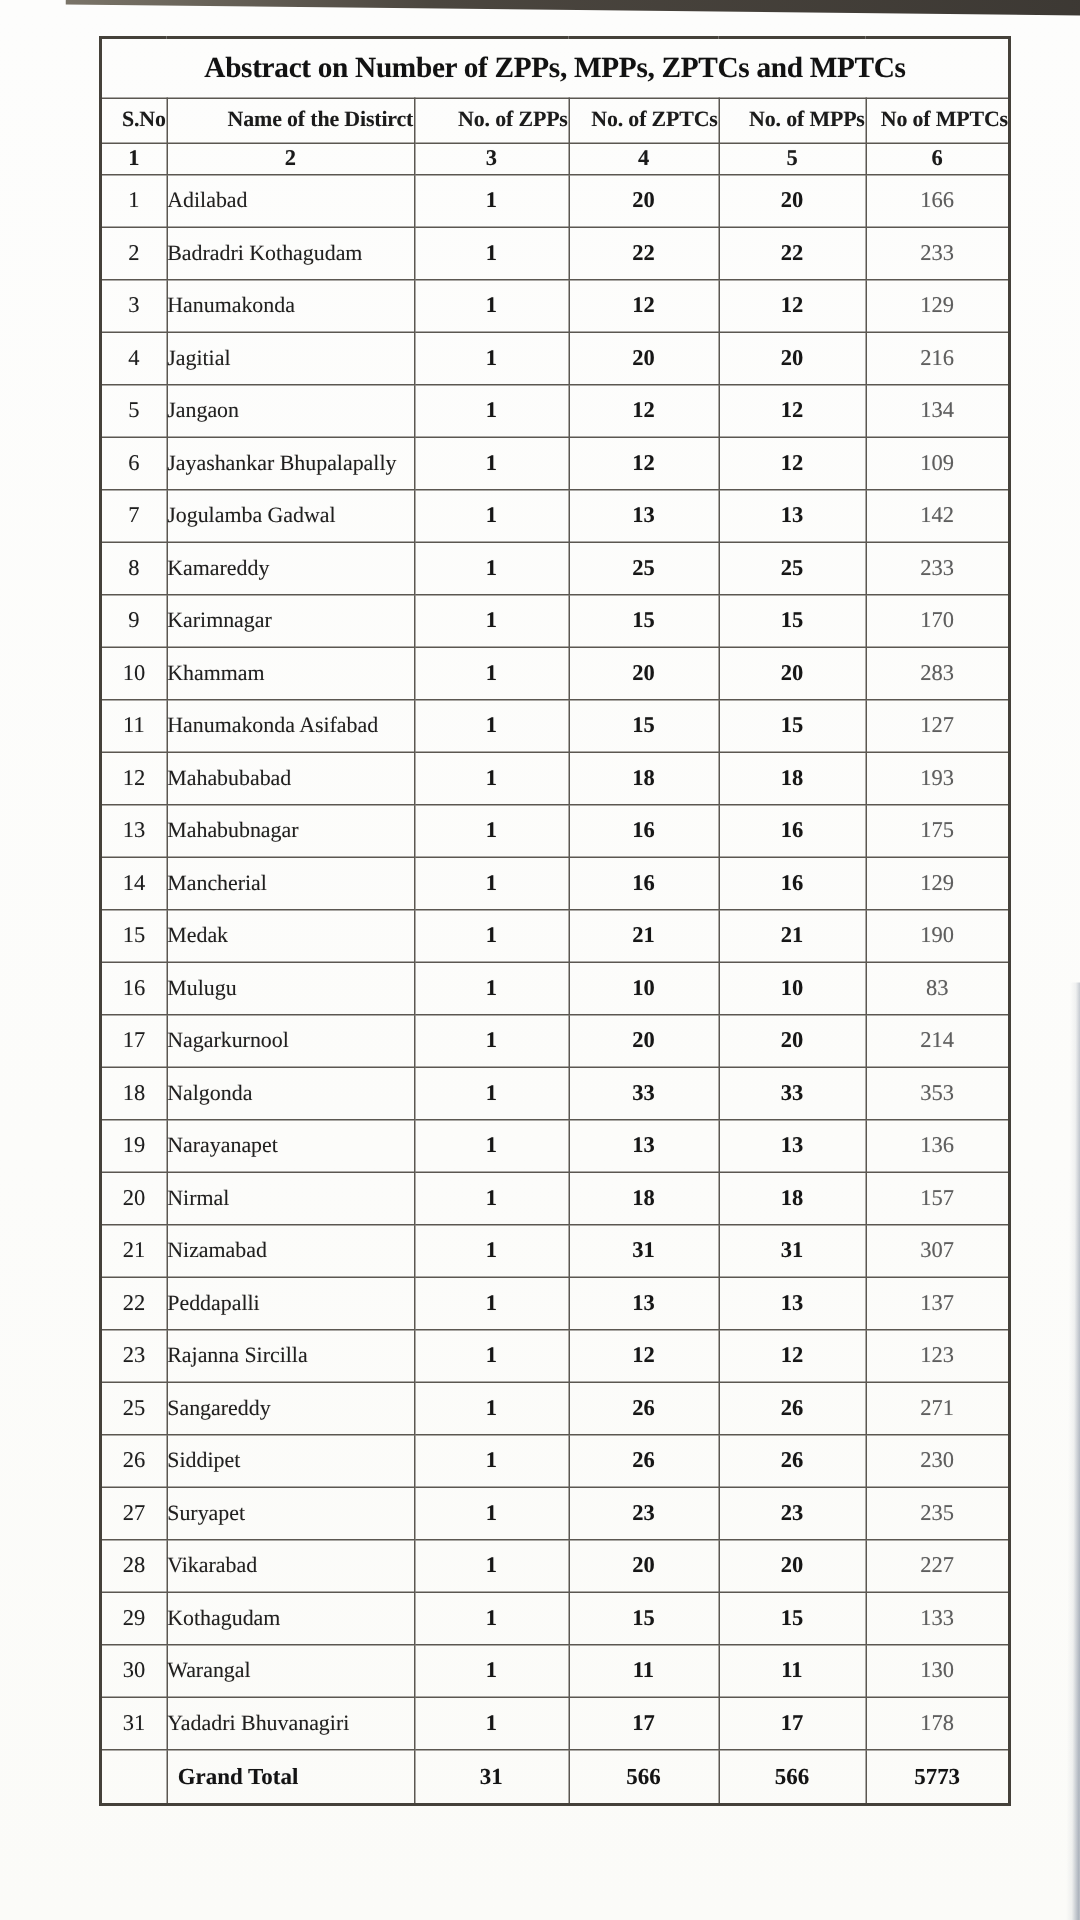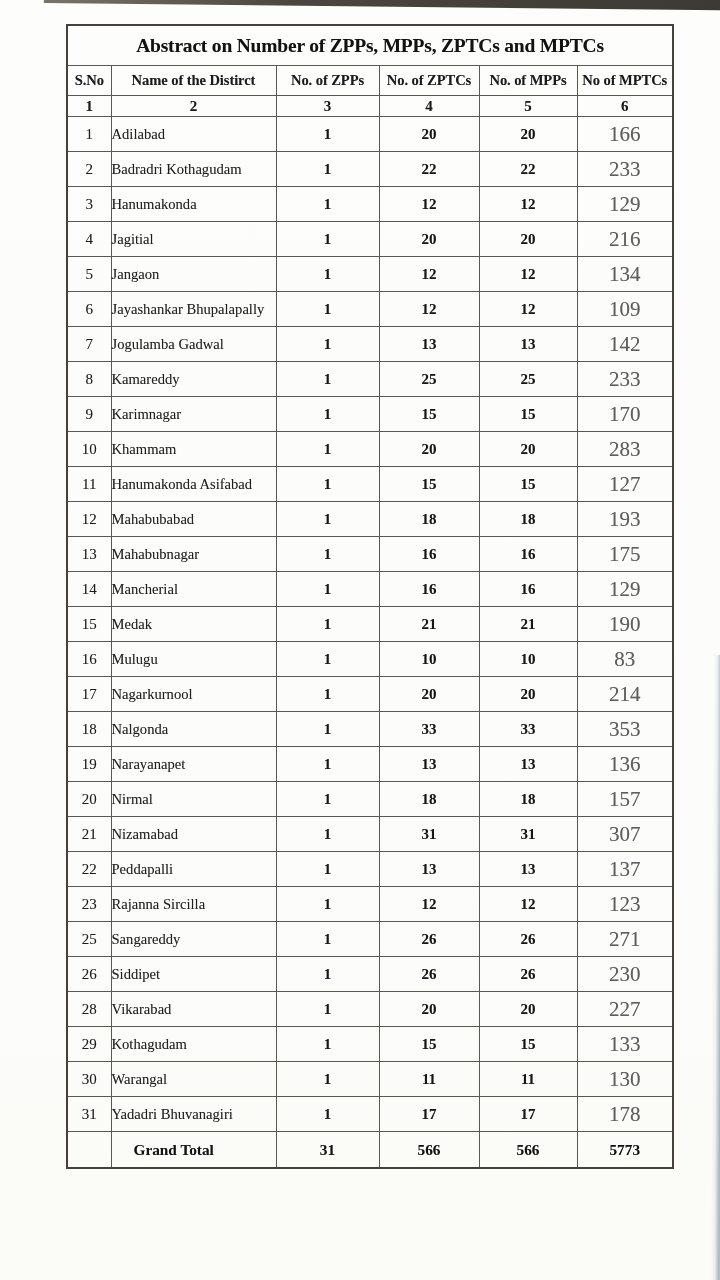--- a/index.html
+++ b/index.html
@@ -28,33 +28,33 @@
     border-collapse:collapse; table-layout:fixed; width:606px;
     color:#1a1a1a; text-shadow:0 0 0.5px rgba(25,25,25,0.30);
   }
   table.abstract, table.abstract td, table.abstract th { border:1px solid #5b5751; }
   table.abstract { border:2px solid #45413a; }
   td, th { padding:0; text-align:center; vertical-align:middle; }
 
   .title-cell {
     height:39px; font-size:19.5px; font-weight:bold; letter-spacing:-0.2px; color:#121212;
   }
-  .head-cell { height:29px; font-size:14.6px; font-weight:bold; color:#1b1b1b; letter-spacing:-0.1px; }
+  .head-cell { height:29px; font-size:14.6px; font-weight:bold; color:#1b1b1b; letter-spacing:-0.1px;text-align:right; }
   .num-cell  { height:20px; font-size:15px;  font-weight:bold; }
 
   tbody td { height:34px; font-size:15px; color:#1d1d1d; }
   tbody td.name {
     text-align:left; padding-left:0; font-size:14.6px; white-space:nowrap; color:#201f1e;
   }
   tbody td.metric { font-weight:600; color:#161616; }
-  tbody td.faded  { color:#5e5e5e; font-size:21px; }
+  tbody td.faded  { color:#5e5e5e; font-size:15px; }
   tbody td.sno    { font-size:15px; }
 
   tfoot td { height:35px; font-weight:bold; font-size:15.3px; color:#131313; }
-  tfoot td.name { text-align:left; padding-left:22px; }
+  tfoot td.name { text-align:left; padding-left:7px; }
 </style>
 </head>
 <body>
 
 <div class="page">
 
   <div class="scan-band-top"></div>
   <div class="scan-edge-right"></div>
 
   <div class="table-wrap">
@@ -283,20 +283,28 @@
           </tr>
           <tr>
             <td class="sno">26</td>
             <td class="name">Siddipet</td>
             <td class="metric">1</td>
             <td class="metric">26</td>
             <td class="metric">26</td>
             <td class="faded">230</td>
           </tr>
           <tr>
+            <td class="sno">27</td>
+            <td class="name">Suryapet</td>
+            <td class="metric">1</td>
+            <td class="metric">23</td>
+            <td class="metric">23</td>
+            <td class="faded">235</td>
+          </tr>
+          <tr>
             <td class="sno">28</td>
             <td class="name">Vikarabad</td>
             <td class="metric">1</td>
             <td class="metric">20</td>
             <td class="metric">20</td>
             <td class="faded">227</td>
           </tr>
           <tr>
             <td class="sno">29</td>
             <td class="name">Kothagudam</td>

